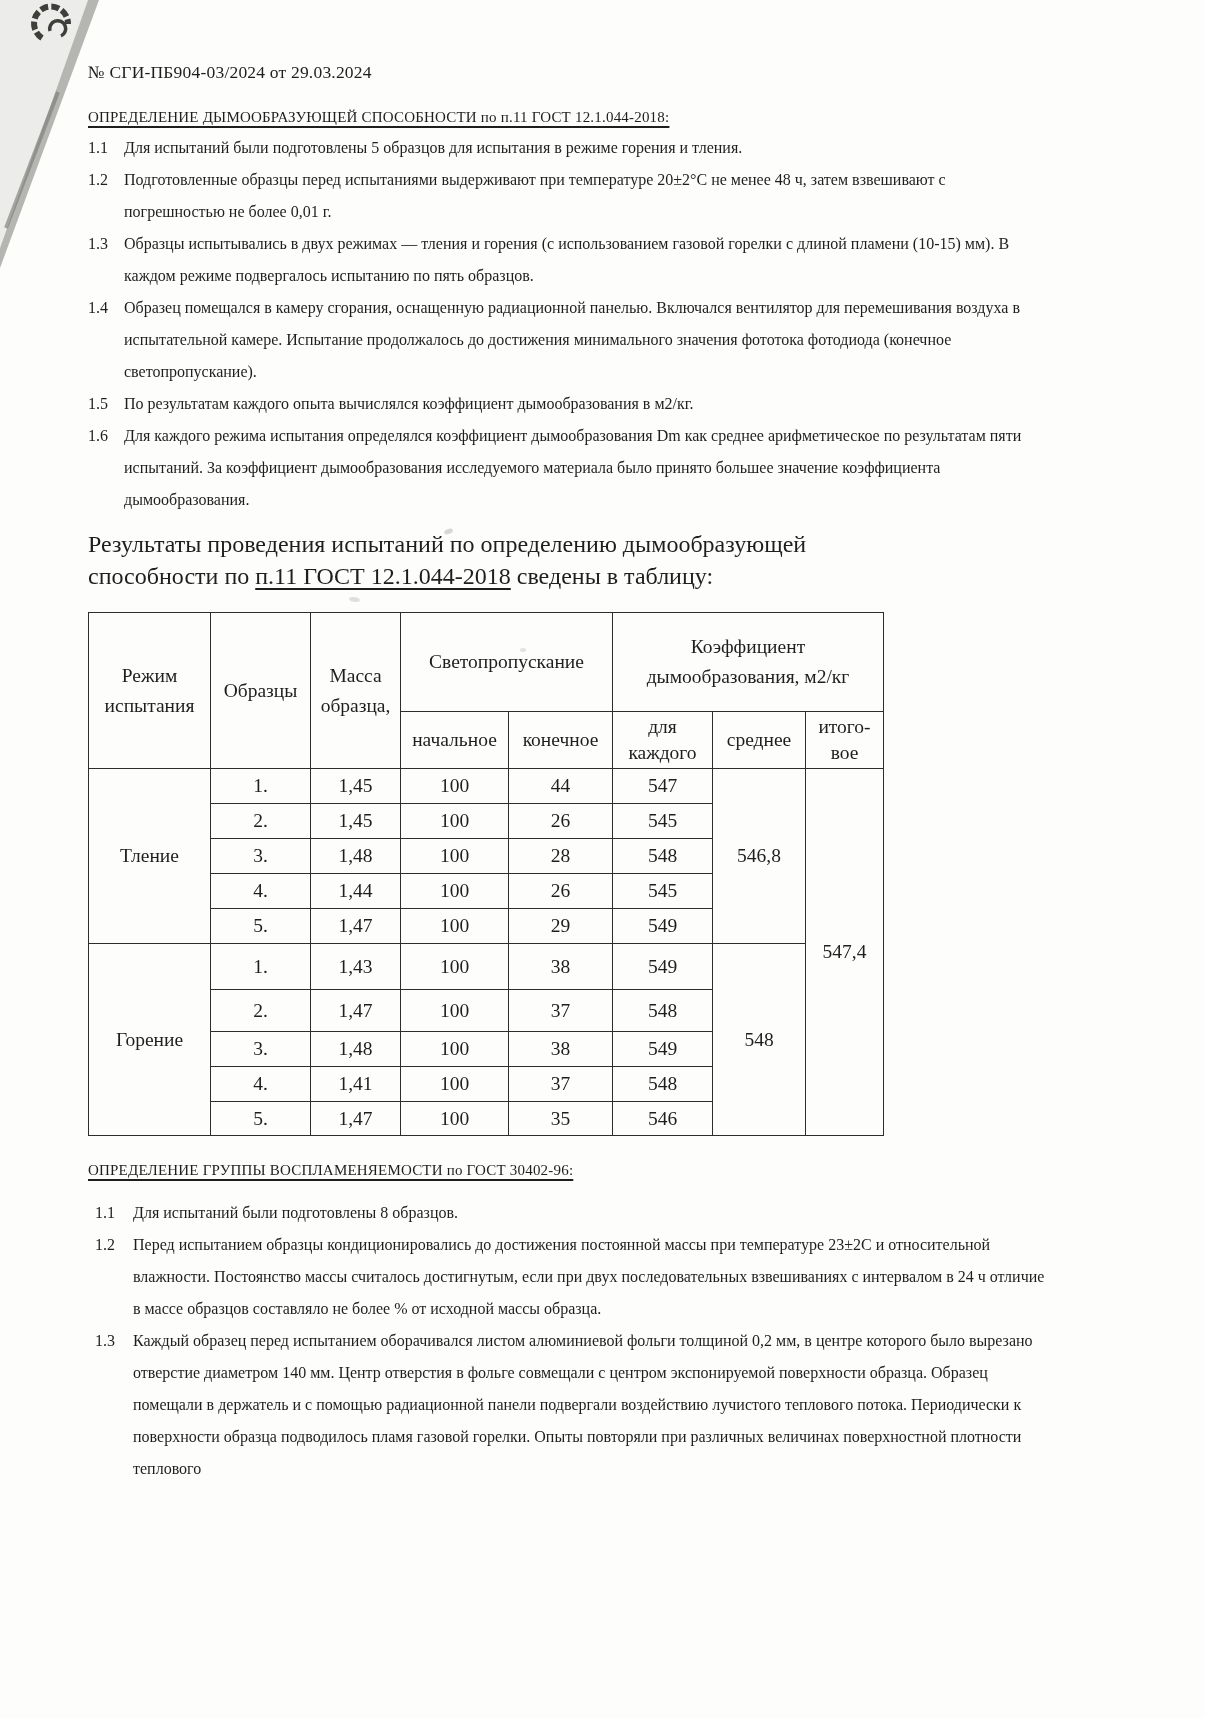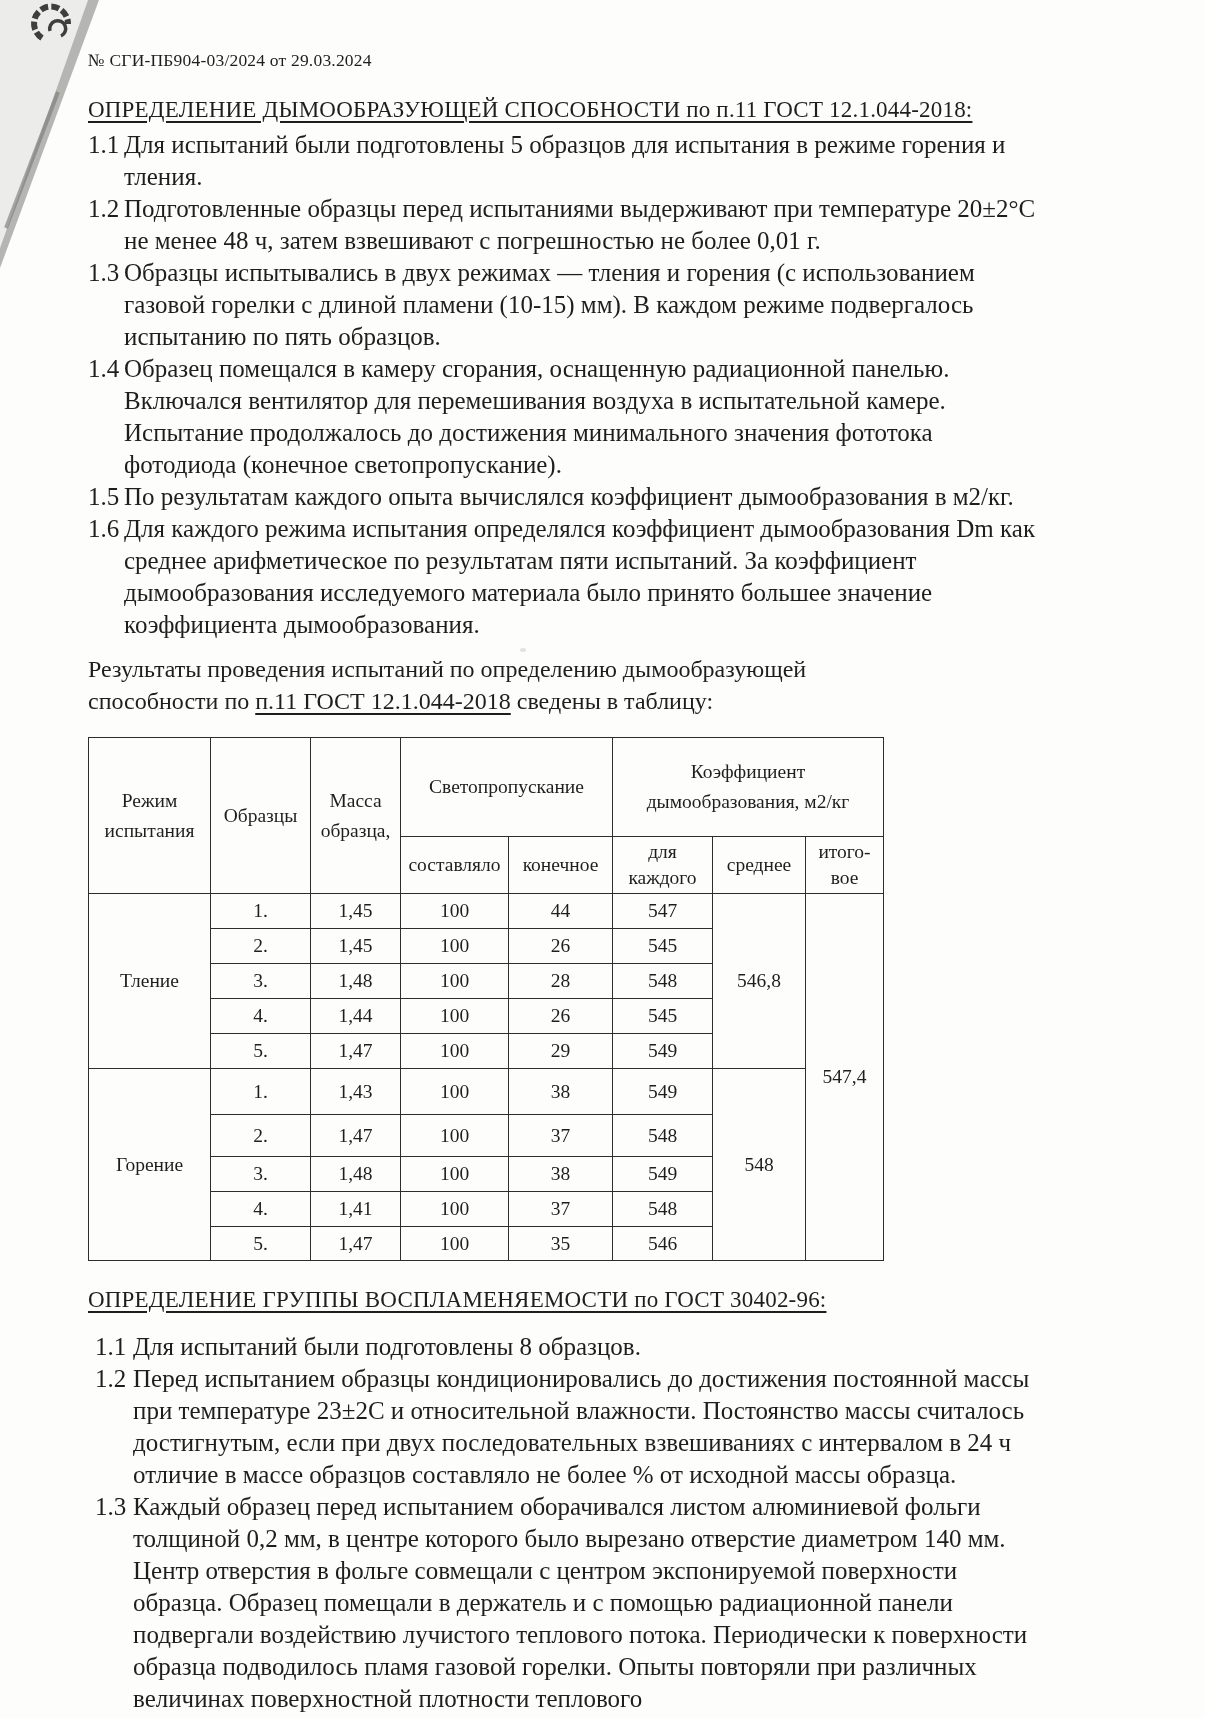--- a/index.html
+++ b/index.html
@@ -13,33 +13,33 @@
     overflow:hidden;
   }
   
   .curl{position:absolute;left:0;top:0;width:130px;height:280px;pointer-events:none;}
   
   .speck{position:absolute;background:#a9a9a1;border-radius:50%;opacity:.45;}
   .speck.s1{left:444px;top:529px;width:9px;height:5px;transform:rotate(-20deg);}
   .speck.s2{left:349px;top:597px;width:11px;height:5px;transform:rotate(8deg);opacity:.35;}
   .speck.s3{left:520px;top:648px;width:6px;height:4px;opacity:.3;}
   
-  .content{position:absolute;left:88px;top:4px;width:962px;}
+  .content{position:absolute;left:88px;top:16px;width:962px;}
   .doc-number{margin-top:46px;font-size:17.5px;letter-spacing:.2px;}
   .sec-title{
     margin-top:26px;
-    font-size:23px;
+    font-size:15px;
     text-decoration:underline;
     text-underline-offset:4px;
     text-decoration-thickness:1.5px;
     letter-spacing:.2px;
     width:fit-content;
   }
   .items{margin-top:6px;}
-  .item{display:flex;font-size:25px;line-height:32px;}
+  .item{display:flex;font-size:16px;line-height:32px;}
   .item .num{flex:0 0 36px;}
   .item .txt{flex:1;}
   .sec2 .item{margin-left:7px;}
   .sec2 .item .num{flex:0 0 38px;}
   .results{margin-top:12px;font-size:24px;line-height:32px;width:822px;}
   .u{
     text-decoration:underline;
     text-underline-offset:4px;
     text-decoration-thickness:1.5px;
   }
@@ -141,21 +141,21 @@
       </colgroup>
       <tbody>
           <tr class="hrow1">
         <td class="h-mode" rowspan="2">Режим испытания</td>
         <td class="h-samples" rowspan="2">Образцы</td>
         <td class="h-mass" rowspan="2">Масса образца,</td>
         <td class="h-light" colspan="2">Светопропускание</td>
         <td class="h-coef" colspan="3">Коэффициент дымообразования, м2/кг</td>
       </tr>
       <tr class="hrow2">
-        <td>составляло</td>
+        <td>начальное</td>
         <td>конечное</td>
         <td>для каждого</td>
         <td>среднее</td>
         <td class="h-total">итого-вое</td>
       </tr>
 
       <tr class="dr">
         <td class="mode-cell" rowspan="5">Тление</td>
         <td>1.</td>
         <td>1,45</td>

